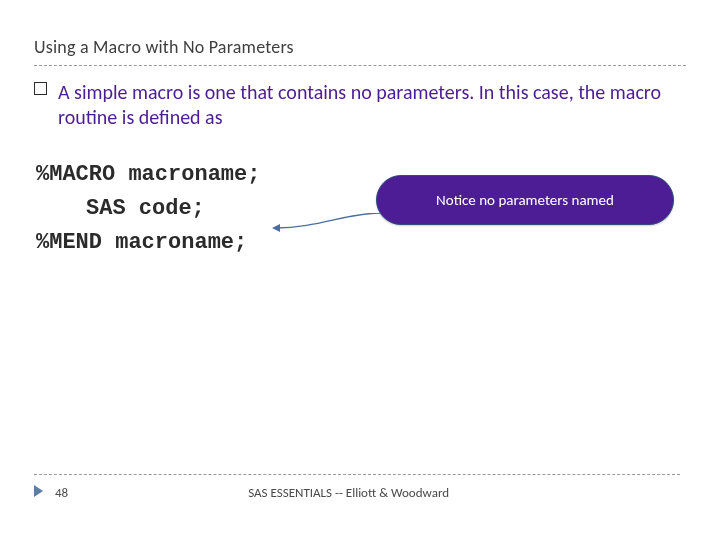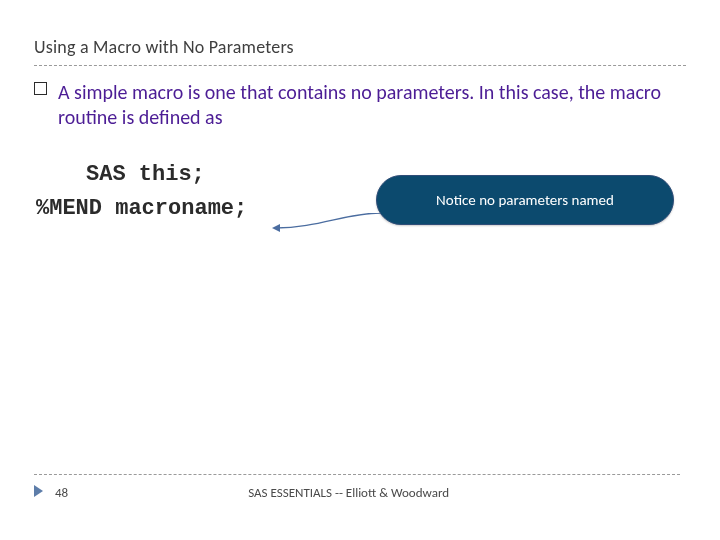--- a/index.html
+++ b/index.html
@@ -52,21 +52,21 @@
     padding-left: 2px;
   }
   .code-indent { padding-left: 50px; }
 
   .callout {
     position: absolute;
     top: 175px;
     left: 376px;
     width: 298px;
     height: 50px;
-    background: #0c4a6e;
+    background: #4c1d95;
     border: 1px solid #2f4d78;
     border-radius: 25px;
     color: #ffffff;
     font-size: 15px;
     display: flex;
     align-items: center;
     justify-content: center;
     box-shadow: 0 1px 2px rgba(0,0,0,0.2);
     z-index: 3;
   }
@@ -107,21 +107,22 @@
 <div class="slide">
 
   <h1 class="title">Using a Macro with No Parameters</h1>
 
   <div class="body-text">
     <span class="bullet"></span>
     <span>A simple macro is one that contains no parameters. In this case, the macro routine is defined as</span>
   </div>
 
   <div class="code-block">
-    <div class="code-indent">SAS this;</div>
+    <div>%MACRO macroname;</div>
+    <div class="code-indent">SAS code;</div>
     <div>%MEND macroname;</div>
   </div>
 
   <div class="connector">
     <svg width="108" height="20" viewBox="0 0 108 20">
       <path d="M108 0 C 75 0, 45 15, 4 15" stroke="#4b6da0" stroke-width="1.4" fill="none"></path>
       <polygon points="0,15 8,11 8,19" fill="#4b6da0"></polygon>
     </svg>
   </div>
 

